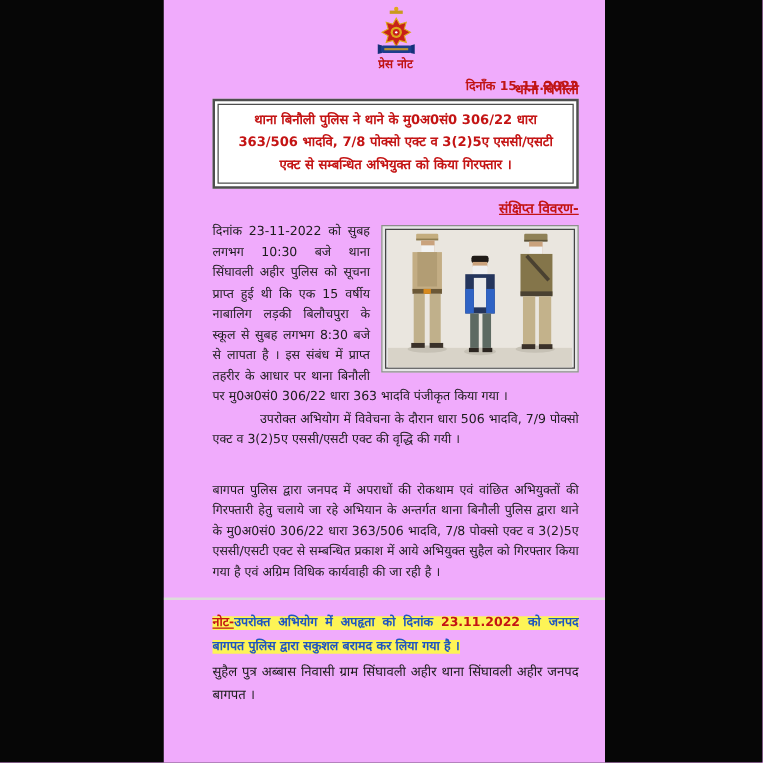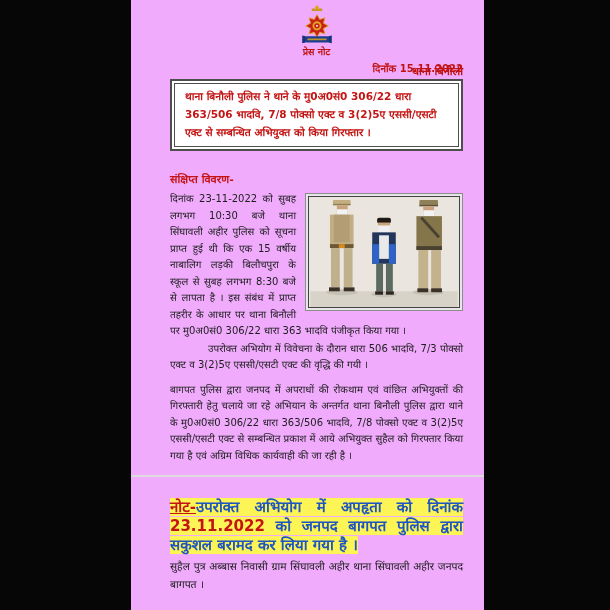--- a/index.html
+++ b/index.html
@@ -23,46 +23,46 @@
   .station{color:#c01414;font-weight:bold;font-size:11px;line-height:14px;}
   .date{
     position:absolute;right:0;top:1px;color:#c01414;font-weight:bold;
     font-size:10px;
   }
 
   
   .headline-box{margin-top:5px;border:2px solid #4e4e4e;padding:2px;background:#fff;}
   .headline-inner{
     border:1px solid #4e4e4e;padding:3px 10px 5px;color:#c41414;
-    font-weight:bold;font-size:10.5px;line-height:18px;text-align:left;
+    font-weight:bold;font-size:10.5px;line-height:18px;text-align:center;
   }
 
   
   .sec-heading{
     color:#c41414;font-weight:bold;font-size:11px;line-height:14px;
-    margin:22px 0 4px;
+    text-decoration:underline;margin:9px 0 4px;text-align:right;
   }
   .body-p{
     margin:0;font-size:10px;line-height:16.5px;color:#1c1c1c;
     text-align:justify;
   }
   .indent{text-indent:38px;margin-top:1px;}
-  .action-p{margin-top:8px;}
+  .action-p{margin-top:24px;}
 
   
   .photo-frame{
     float:right;margin:2px 0 4px 9px;background:#e6e6e6;
     border:1px solid #8d8d8d;padding:2px;
   }
   .photo-frame svg{display:block;border:1px solid #444;}
 
   .divider{height:2px;background:#dddcda;margin:11px -21px 0 -39px;}
 
   
-  .note-p{margin:21px 0 0;font-size:15px;line-height:19px;text-align:justify;}
+  .note-p{margin:9px 0 0;font-size:10px;line-height:19px;text-align:justify;}
   .hl{background:#fdf456;}
   .note-prefix{color:#c41414;font-weight:bold;text-decoration:underline;}
   .note-text{color:#1e55c0;font-weight:bold;}
   .note-date{color:#c41414;font-weight:bold;}
 
   .accused-p{margin:2px 0 0;font-size:10.5px;line-height:18px;color:#1c1c1c;text-align:justify;}
   .clear{clear:both;}
 </style>
 </head>
 <body>
@@ -137,21 +137,21 @@
         <line x1="113" y1="21" x2="131" y2="41" stroke="#4a4131" stroke-width="3"></line>
         <rect x="108" y="50" width="26" height="4" fill="#4a4131"></rect>
         <rect x="110" y="54" width="10" height="40" fill="#c3b28b"></rect>
         <rect x="123" y="54" width="10" height="40" fill="#c3b28b"></rect>
         <rect x="109" y="93" width="11" height="4" fill="#3a3129"></rect>
         <rect x="123" y="93" width="11" height="4" fill="#3a3129"></rect>
       </svg>
     </div>
 
     <p class="body-p">दिनांक 23-11-2022 को सुबह लगभग 10:30 बजे थाना सिंघावली अहीर पुलिस को सूचना प्राप्त हुई थी कि एक 15 वर्षीय नाबालिग लड़की बिलौचपुरा के स्कूल से सुबह लगभग 8:30 बजे से लापता है । इस संबंध में प्राप्त तहरीर के आधार पर थाना बिनौली पर मु0अ0सं0 306/22 धारा 363 भादवि पंजीकृत किया गया ।</p>
-    <p class="body-p indent">उपरोक्त अभियोग में विवेचना के दौरान धारा 506 भादवि, 7/3 पोक्सो एक्ट व 3(2)5ए एससी/एसटी एक्ट की वृद्धि की गयी ।</p>
+    <p class="body-p indent">उपरोक्त अभियोग में विवेचना के दौरान धारा 506 भादवि, 7/9 पोक्सो एक्ट व 3(2)5ए एससी/एसटी एक्ट की वृद्धि की गयी ।</p>
 
     <p class="body-p action-p">बागपत पुलिस द्वारा जनपद में अपराधों की रोकथाम एवं वांछित अभियुक्तों की गिरफ्तारी हेतु चलाये जा रहे अभियान के अन्तर्गत थाना बिनौली पुलिस द्वारा थाने के मु0अ0सं0 306/22 धारा 363/506 भादवि, 7/8 पोक्सो एक्ट व 3(2)5ए एससी/एसटी एक्ट से सम्बन्धित प्रकाश में आये अभियुक्त सुहैल को गिरफ्तार किया गया है एवं अग्रिम विधिक कार्यवाही की जा रही है ।</p>
 
     <div class="clear"></div>
     <div class="divider"></div>
 
     <p class="note-p"><span class="hl note-prefix">नोट-</span><span class="hl note-text">उपरोक्त अभियोग में अपहृता को दिनांक </span><span class="hl note-date">23.11.2022</span><span class="hl note-text"> को जनपद बागपत पुलिस द्वारा सकुशल बरामद कर लिया गया है ।</span></p>
 
     <p class="accused-p">सुहैल पुत्र अब्बास निवासी ग्राम सिंघावली अहीर थाना सिंघावली अहीर जनपद बागपत ।</p>
 

